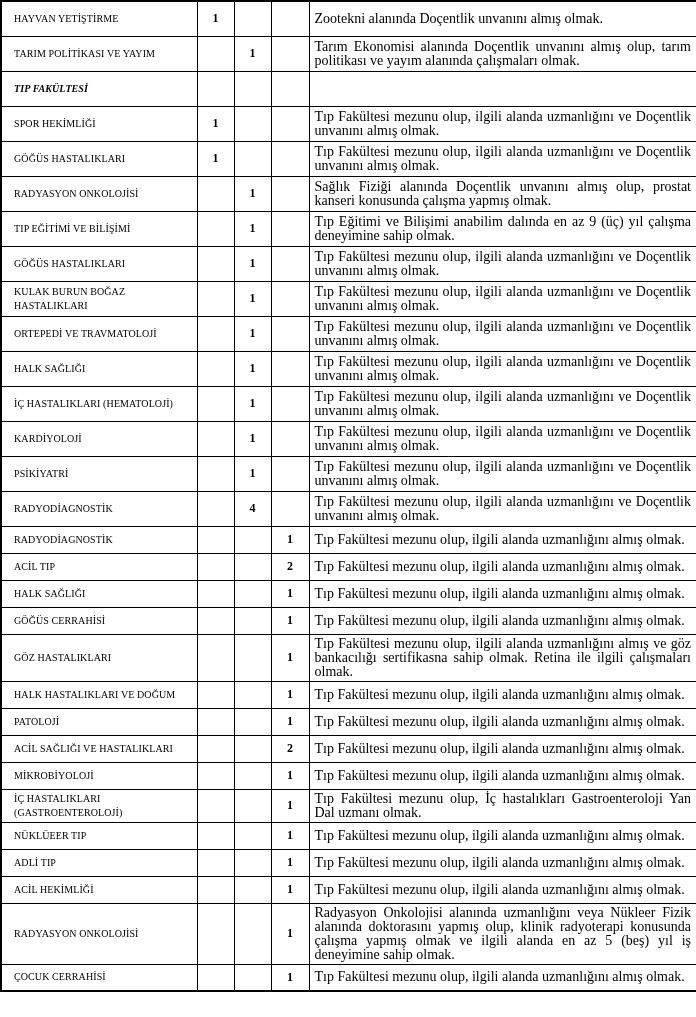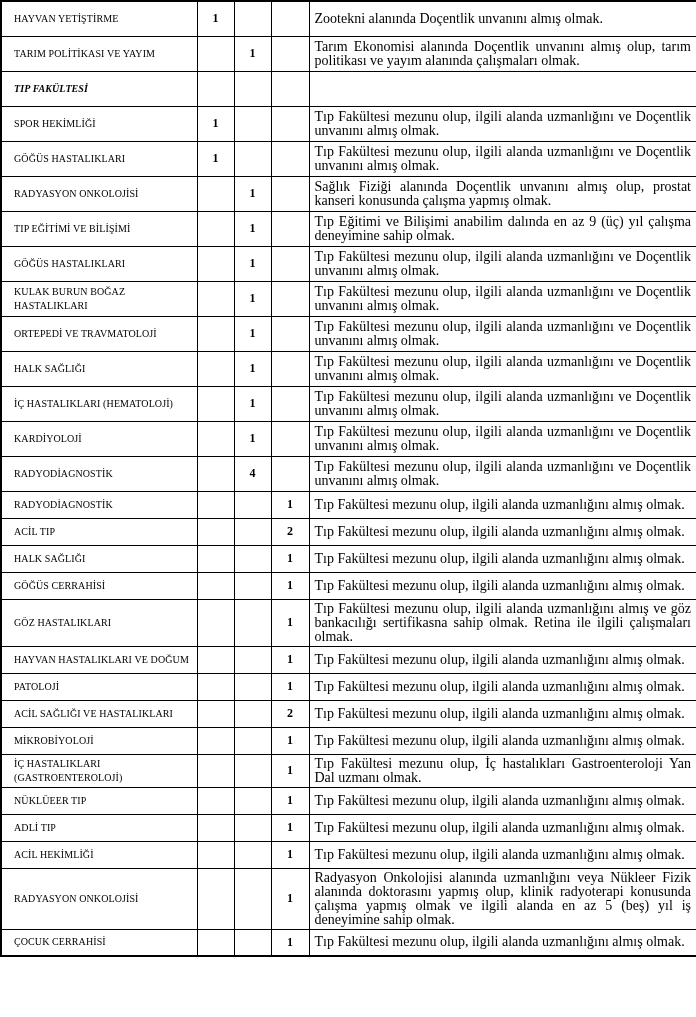--- a/index.html
+++ b/index.html
@@ -146,20 +146,27 @@
     <td class="desc">Tıp Fakültesi mezunu olup, ilgili alanda uzmanlığını ve Doçentlik unvanını almış olmak.</td>
   </tr>
         <tr class="r-tall">
     <td class="name">KARDİYOLOJİ</td>
     <td class="num"></td>
     <td class="num">1</td>
     <td class="num"></td>
     <td class="desc">Tıp Fakültesi mezunu olup, ilgili alanda uzmanlığını ve Doçentlik unvanını almış olmak.</td>
   </tr>
         <tr class="r-tall">
+    <td class="name">PSİKİYATRİ</td>
+    <td class="num"></td>
+    <td class="num">1</td>
+    <td class="num"></td>
+    <td class="desc">Tıp Fakültesi mezunu olup, ilgili alanda uzmanlığını ve Doçentlik unvanını almış olmak.</td>
+  </tr>
+        <tr class="r-tall">
     <td class="name">RADYODİAGNOSTİK</td>
     <td class="num"></td>
     <td class="num">4</td>
     <td class="num"></td>
     <td class="desc">Tıp Fakültesi mezunu olup, ilgili alanda uzmanlığını ve Doçentlik unvanını almış olmak.</td>
   </tr>
         <tr class="r-compact">
     <td class="name">RADYODİAGNOSTİK</td>
     <td class="num"></td>
     <td class="num"></td>
@@ -188,21 +195,21 @@
     <td class="desc">Tıp Fakültesi mezunu olup, ilgili alanda uzmanlığını almış olmak.</td>
   </tr>
         <tr class="r-compact">
     <td class="name">GÖZ HASTALIKLARI</td>
     <td class="num"></td>
     <td class="num"></td>
     <td class="num">1</td>
     <td class="desc">Tıp Fakültesi mezunu olup, ilgili alanda uzmanlığını almış ve göz bankacılığı sertifikasna sahip olmak. Retina ile ilgili çalışmaları olmak.</td>
   </tr>
         <tr class="r-compact">
-    <td class="name">HAYVAN HASTALIKLARI VE DOĞUM</td>
+    <td class="name">HALK HASTALIKLARI VE DOĞUM</td>
     <td class="num"></td>
     <td class="num"></td>
     <td class="num">1</td>
     <td class="desc">Tıp Fakültesi mezunu olup, ilgili alanda uzmanlığını almış olmak.</td>
   </tr>
         <tr class="r-compact">
     <td class="name">PATOLOJİ</td>
     <td class="num"></td>
     <td class="num"></td>
     <td class="num">1</td>

